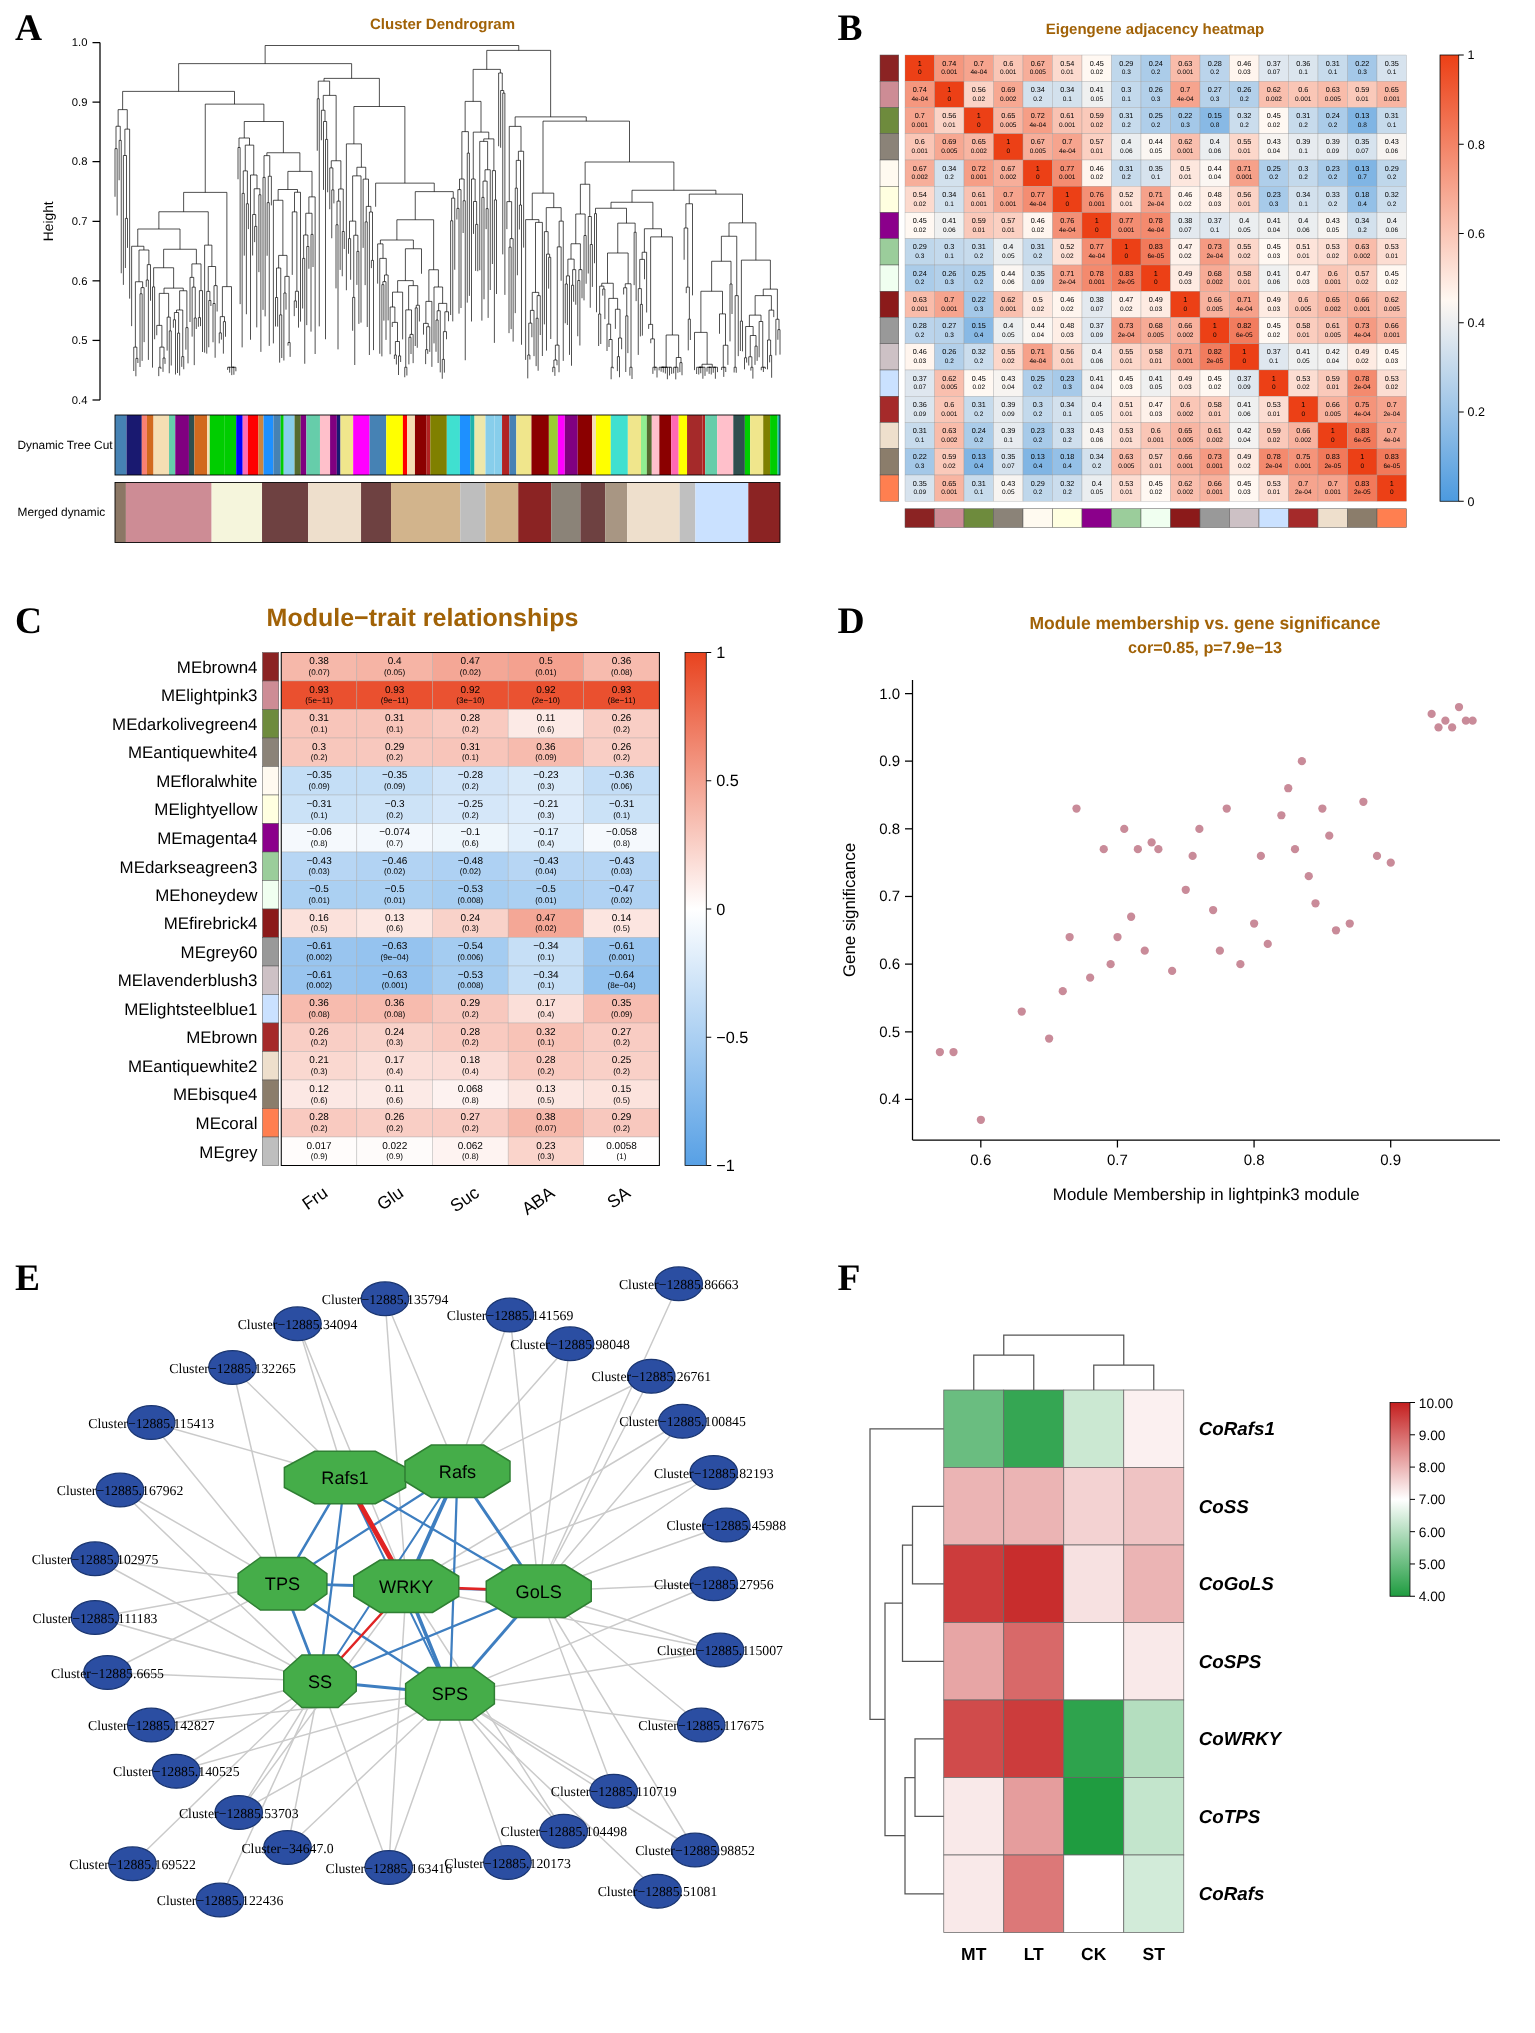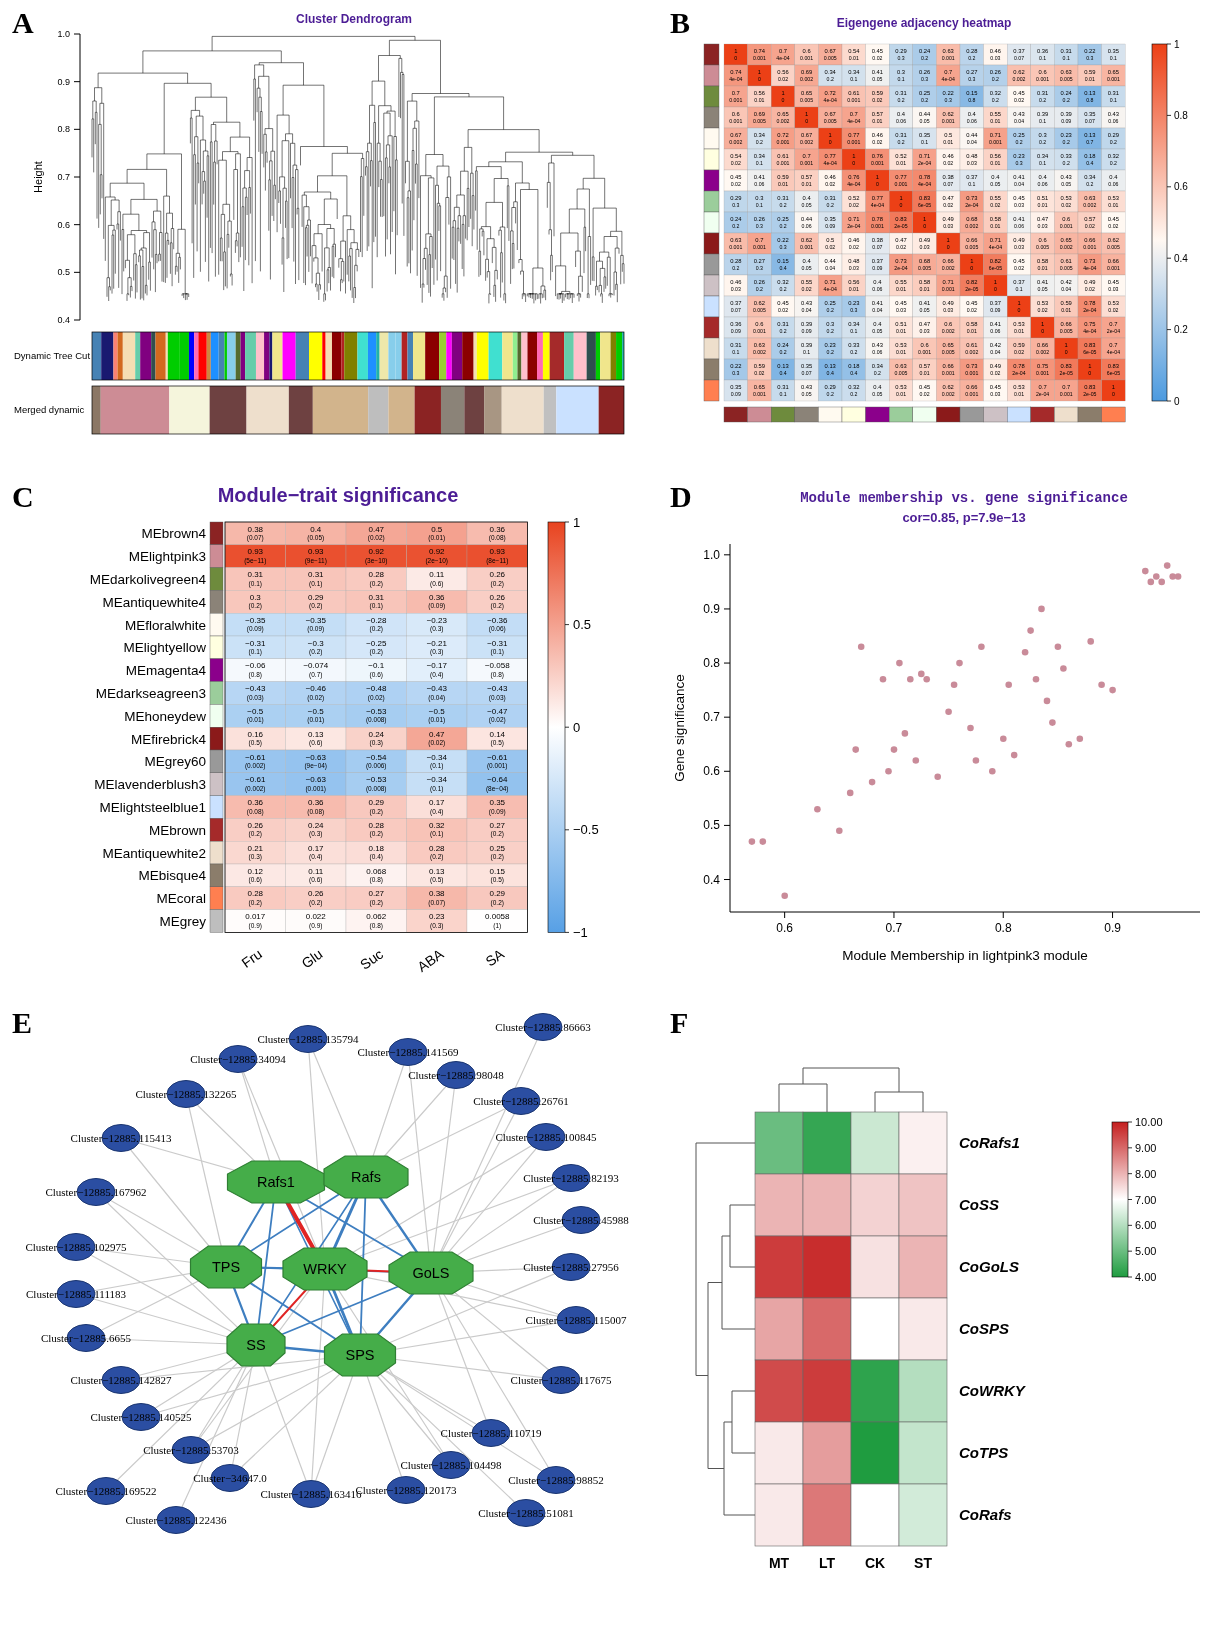--- a/index.html
+++ b/index.html
@@ -1,21 +1,21 @@
 <!DOCTYPE html>
 <html><head>
 <meta charset="utf-8">
 <style>
   html,body{margin:0;padding:0;background:#fff;}
   .page{position:relative;width:1228px;height:1626px;background:#fff;overflow:hidden;
         font-family:"Liberation Sans",sans-serif;}
   .panel{position:absolute;}
   .panel-letter{position:absolute;font-family:"Liberation Serif",serif;font-weight:bold;
         font-size:30px;color:#000;z-index:5;}
-  .chart-title{position:absolute;text-align:center;font-weight:bold;color:#4c1d95;z-index:4;}
+  .chart-title{position:absolute;text-align:center;font-weight:bold;color:#a16207;z-index:4;}
   .mount{position:absolute;}
   svg{display:block;}
   text{font-family:"Liberation Sans",sans-serif;}
   .serif-label{font-family:"Liberation Serif",serif;}
 </style>
 </head>
 <body>
 
 <div class="page">
 
@@ -1064,21 +1064,21 @@
           <line x1="507" y1="293.6" x2="511" y2="293.6" stroke="#000" stroke-width="0.8"></line>
           <text x="514" y="297.1" font-size="10" fill="#000">0.2</text>
           <line x1="507" y1="365" x2="511" y2="365" stroke="#000" stroke-width="0.8"></line>
           <text x="514" y="368.5" font-size="10" fill="#000">0</text>
         </svg>
       </div>
   </div>
 
   <div class="panel" id="panelC" style="left:8px;top:478px;width:648px;height:525px;">
     <div class="panel-letter" style="left:4px;top:2px;">C</div>
-    <div class="chart-title" style="left:120px;top:6px;width:420px;font-size:20px;">Module−trait significance</div>
+    <div class="chart-title" style="left:120px;top:6px;width:420px;font-size:20px;">Module−trait relationships</div>
     <div class="mount" id="mountC" style="left:0;top:36px;">
         <svg viewBox="0 0 648 480" width="648" height="480">
           <text x="198" y="24.4" font-size="13.5" fill="#000" text-anchor="end">MEbrown4</text>
           <rect x="202" y="8" width="13" height="22.8" fill="#8B2323" stroke="#555" stroke-width="0.4"></rect>
           <rect x="217" y="8" width="60.5" height="22.8" fill="rgb(246,184,170)" stroke="#aaa" stroke-width="0.3"></rect>
           <text x="247.25" y="17.5" font-size="8" fill="#000" text-anchor="middle">0.38</text>
           <text x="247.25" y="26" font-size="6.5" fill="#000" text-anchor="middle">(0.07)</text>
           <rect x="277.5" y="8" width="60.5" height="22.8" fill="rgb(246,180,165)" stroke="#aaa" stroke-width="0.3"></rect>
           <text x="307.75" y="17.5" font-size="8" fill="#000" text-anchor="middle">0.4</text>
           <text x="307.75" y="26" font-size="6.5" fill="#000" text-anchor="middle">(0.05)</text>
@@ -1403,21 +1403,21 @@
           <line x1="557" y1="315.8" x2="561" y2="315.8" stroke="#000" stroke-width="0.8"></line>
           <text x="565" y="320.3" font-size="13" fill="#000">−0.5</text>
           <line x1="557" y1="418.40000000000003" x2="561" y2="418.40000000000003" stroke="#000" stroke-width="0.8"></line>
           <text x="565" y="422.90000000000003" font-size="13" fill="#000">−1</text>
         </svg>
       </div>
   </div>
 
   <div class="panel" id="panelD" style="left:660px;top:478px;width:566px;height:525px;">
     <div class="panel-letter" style="left:10px;top:2px;">D</div>
-    <div class="chart-title" style="left:68px;top:12px;width:472px;font-size:14px;font-family:Liberation Mono, monospace;">Module membership vs. gene significance</div>
+    <div class="chart-title" style="left:68px;top:12px;width:472px;font-size:14px;">Module membership vs. gene significance</div>
     <div class="chart-title" style="left:68px;top:32px;width:472px;font-size:13px;">cor=0.85, p=7.9e−13</div>
     <div class="mount" id="mountD" style="left:0;top:56px;">
         <svg viewBox="0 0 566 465" width="566" height="465">
           <line x1="70" y1="10" x2="70" y2="378" stroke="#000" stroke-width="1"></line>
           <line x1="70" y1="378" x2="540" y2="378" stroke="#000" stroke-width="1"></line>
           <line x1="124.65116279069761" y1="378" x2="124.65116279069761" y2="384" stroke="#000" stroke-width="1"></line>
           <text x="124.65116279069761" y="398" font-size="12" fill="#000" text-anchor="middle">0.6</text>
           <line x1="233.95348837209295" y1="378" x2="233.95348837209295" y2="384" stroke="#000" stroke-width="1"></line>
           <text x="233.95348837209295" y="398" font-size="12" fill="#000" text-anchor="middle">0.7</text>
           <line x1="343.25581395348837" y1="378" x2="343.25581395348837" y2="384" stroke="#000" stroke-width="1"></line>

